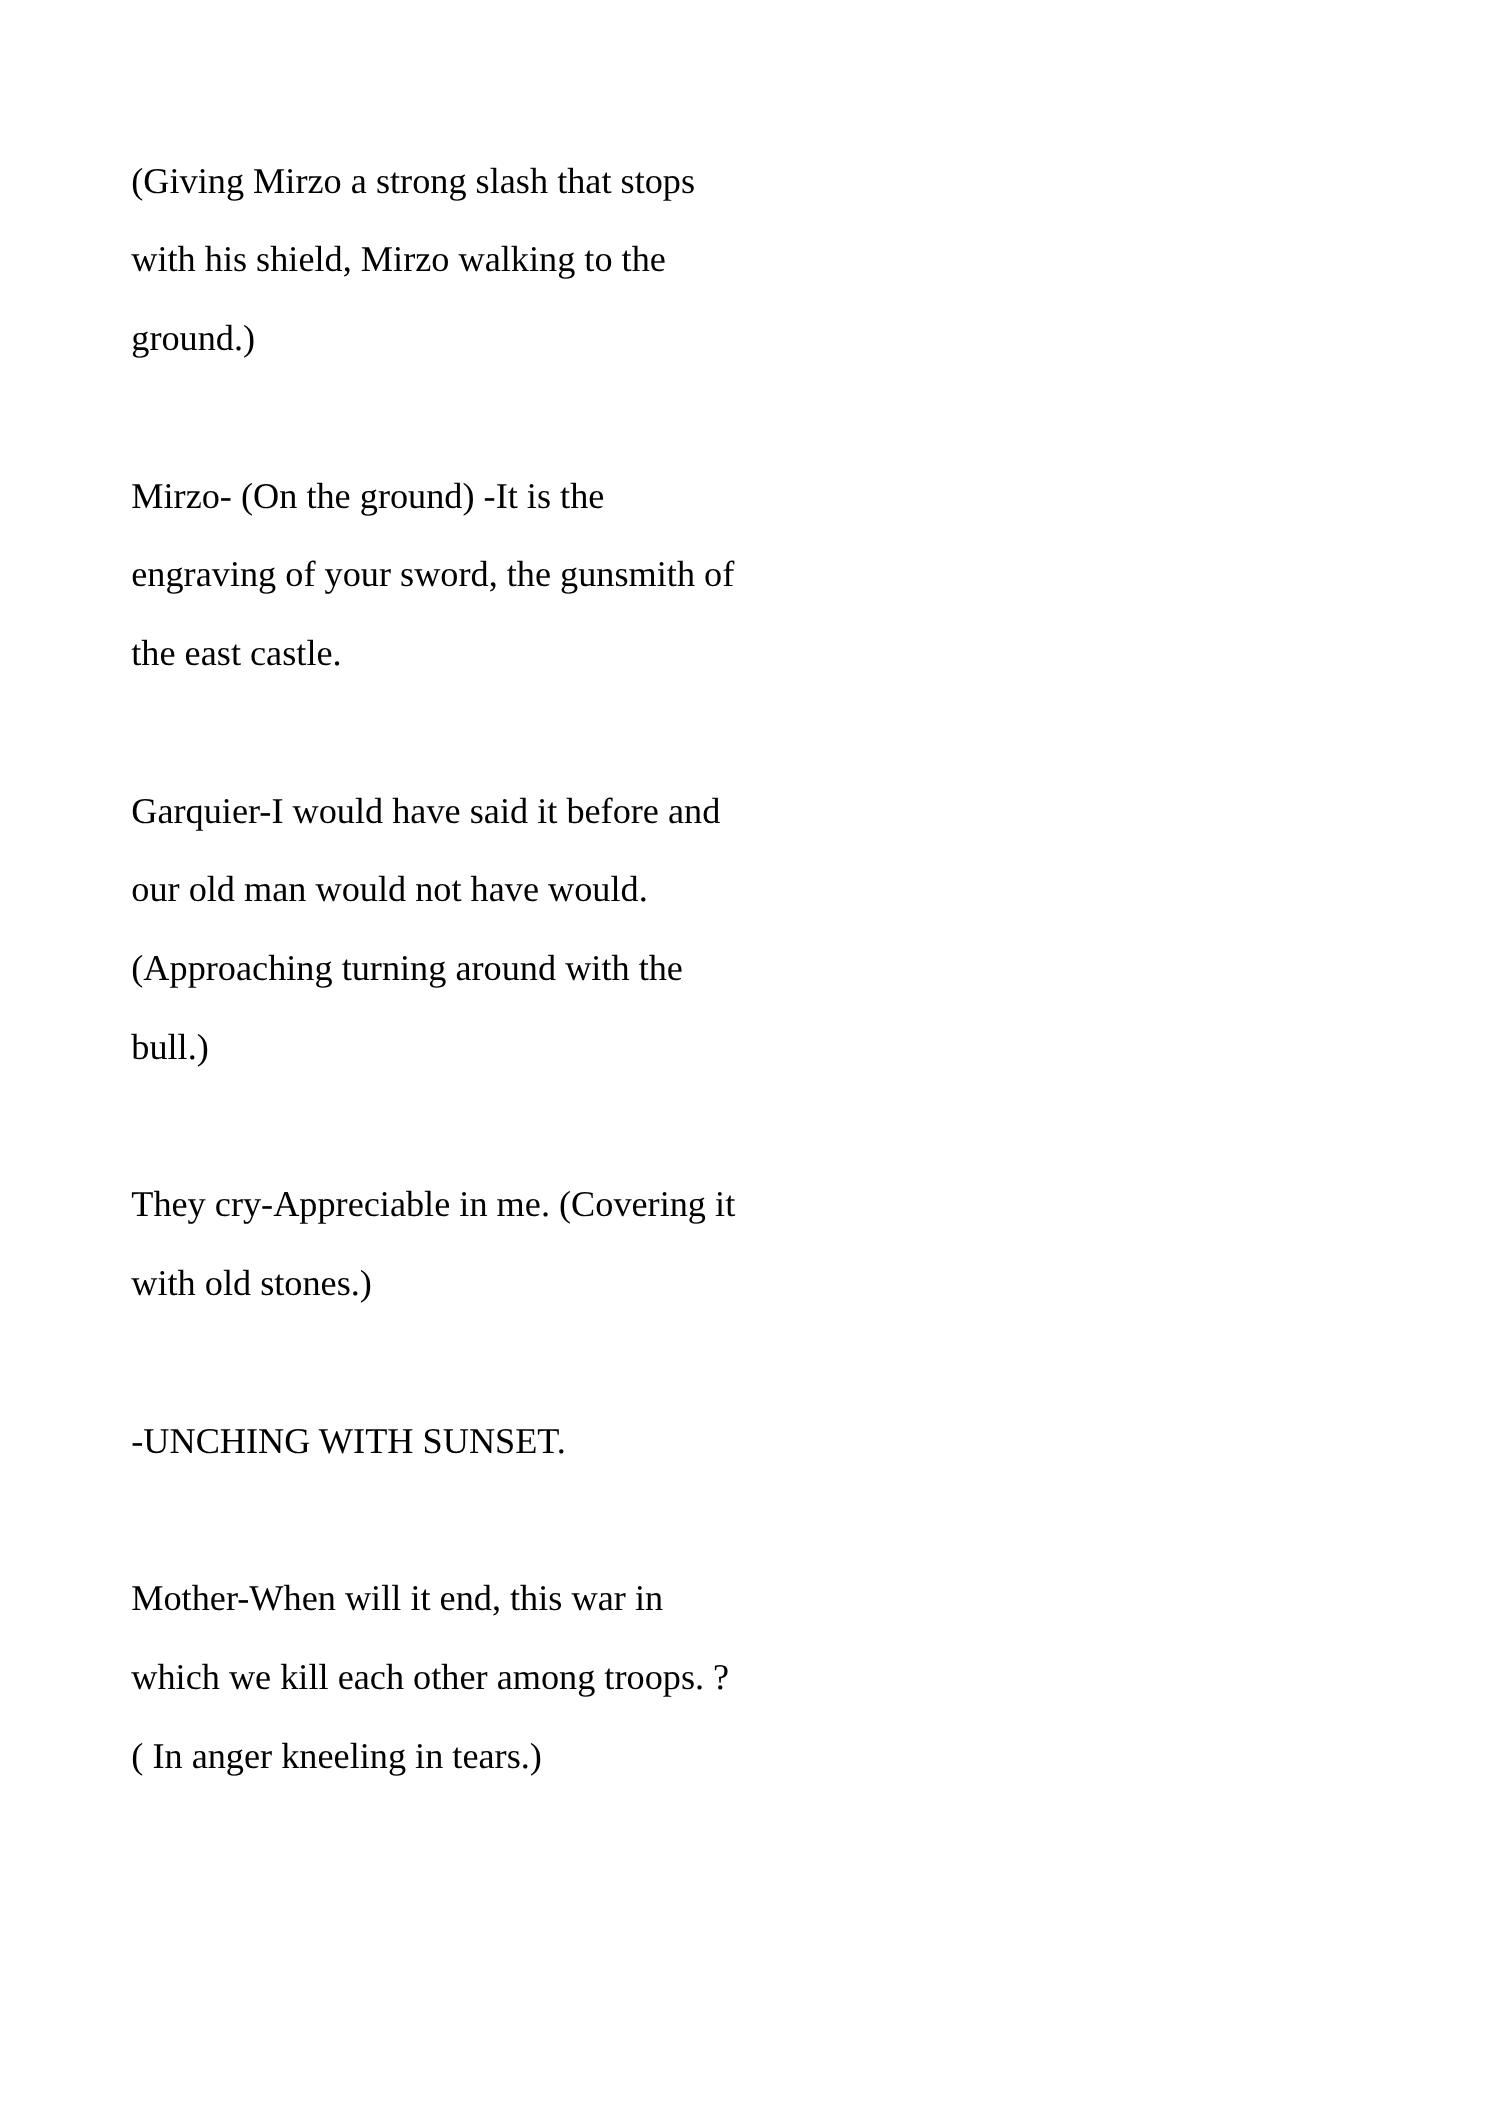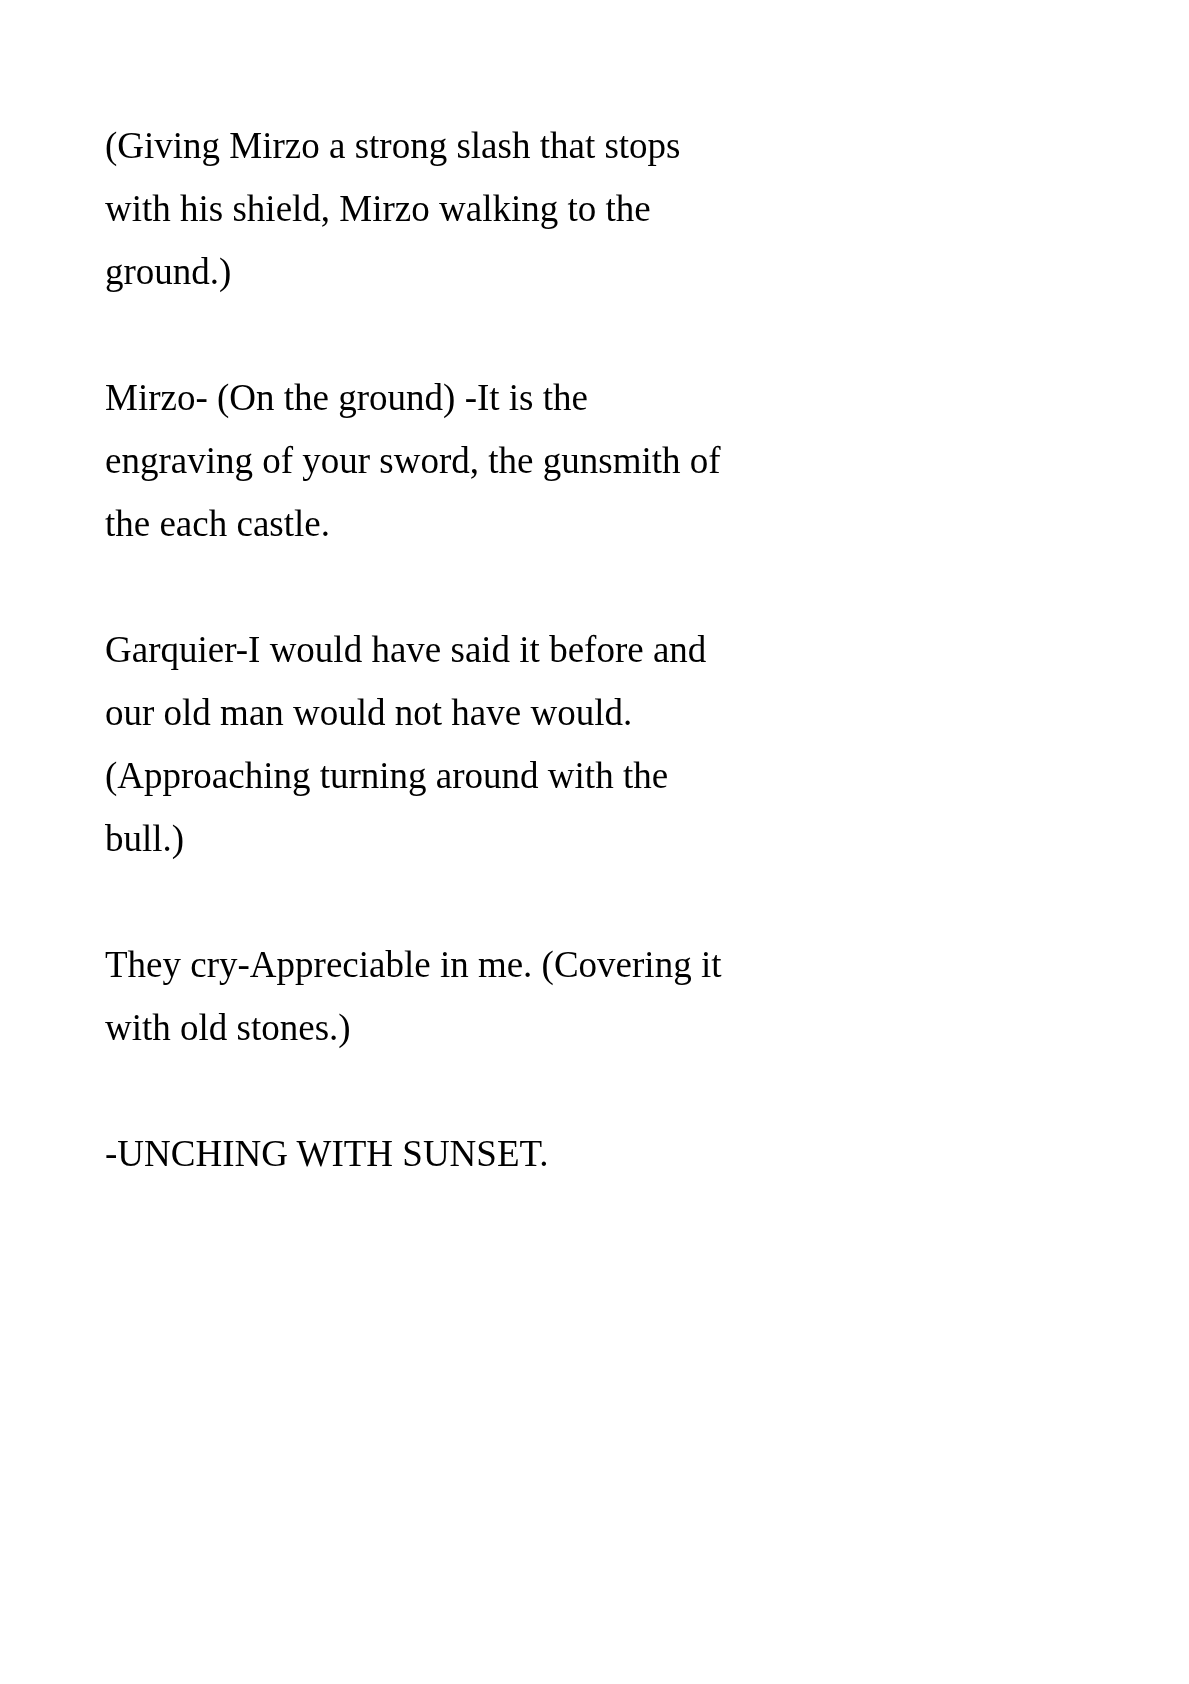--- a/index.html
+++ b/index.html
@@ -15,37 +15,40 @@
     color: #000000;
   }
   .page {
     box-sizing: border-box;
     width: 1189px;
     height: 1684px;
     padding: 114px 40px 0 105px;
     background: #ffffff;
   }
   .para {
-    font-size: 37px;
+    font-size: 29px;
     line-height: 63px;
     margin: 0 0 63px 0;
     white-space: pre;
     letter-spacing: 0px;
   }
 </style>
 </head>
 <body>
 
 <div class="page">
   <p class="para">(Giving Mirzo a strong slash that stops
 with his shield, Mirzo walking to the
 ground.)</p>
   <p class="para">Mirzo- (On the ground) -It is the
 engraving of your sword, the gunsmith of
-the each castle.</p>
+the east castle.</p>
   <p class="para">Garquier-I would have said it before and
 our old man would not have would.
 (Approaching turning around with the
 bull.)</p>
   <p class="para">They cry-Appreciable in me. (Covering it
 with old stones.)</p>
   <p class="para">-UNCHING WITH SUNSET.</p>
+  <p class="para">Mother-When will it end, this war in
+which we kill each other among troops. ?
+( In anger kneeling in tears.)</p>
 </div>
 
 </body></html>

